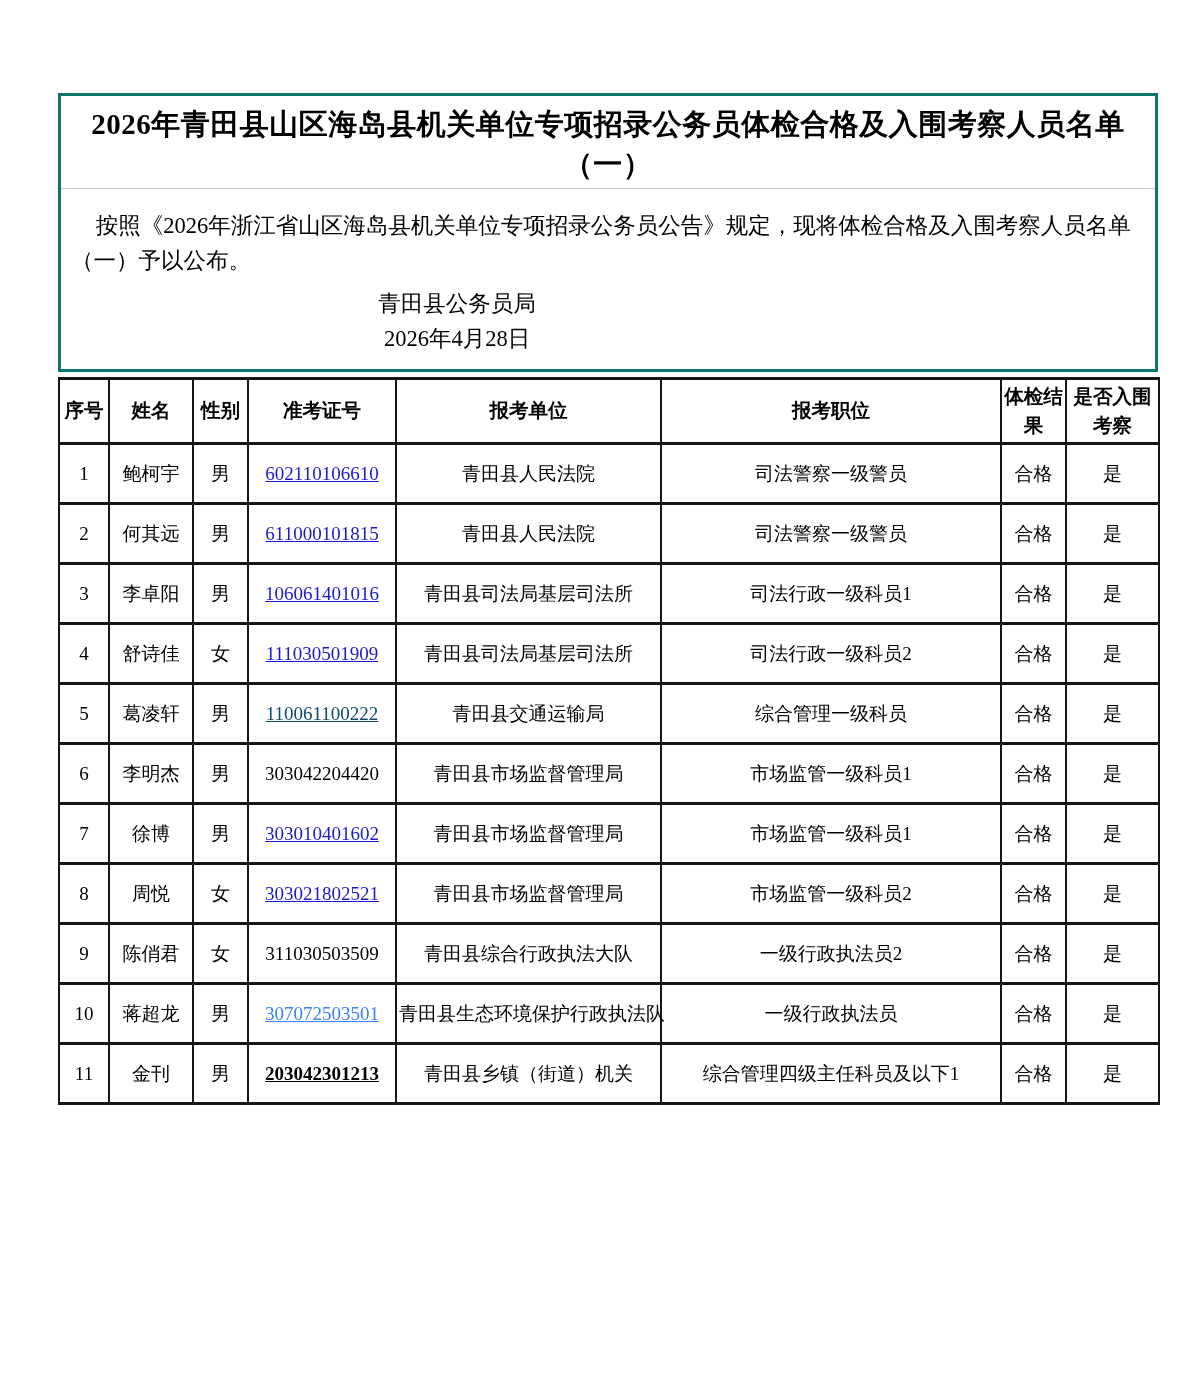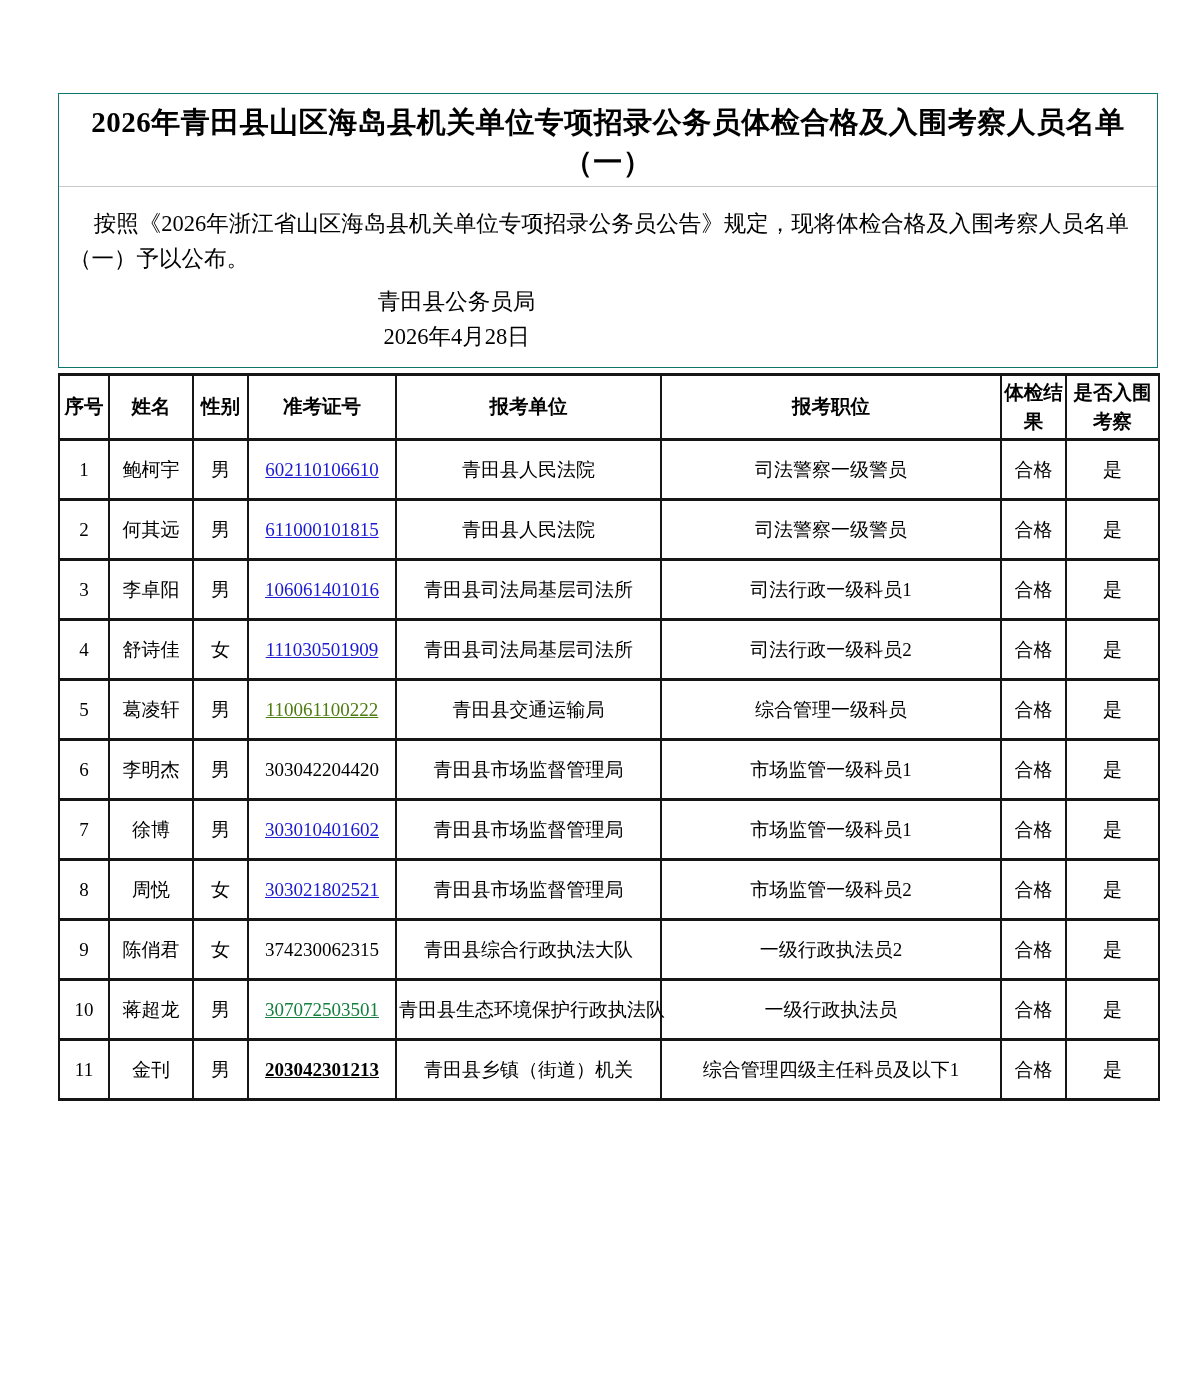--- a/index.html
+++ b/index.html
@@ -15,21 +15,21 @@
     width: 1179px; height: 1380px;
     overflow: hidden;
   }
   .content {
     position: absolute;
     left: 58px; top: 93px;
     width: 1100px;
   }
   
   .notice-wrap {
-    border: 1px solid #0f766e;
+    border: 3px solid #0f766e;
   }
   .title-block {
     border-bottom: 1px solid #c9c9c9;
     padding: 8px 10px 4px 10px;
     text-align: center;
   }
   .doc-title {
     font-size: 29px;
     font-weight: bold;
     line-height: 1.38;
@@ -168,21 +168,21 @@
     <td class="c-ticket"><a class="ticket-link" href="#" style="color: rgb(26, 26, 210);">111030501909</a></td>
     <td class="c-unit">青田县司法局基层司法所</td>
     <td class="c-position">司法行政一级科员2</td>
     <td class="c-result">合格</td>
     <td class="c-shortlist">是</td>
   </tr>
           <tr>
     <td class="c-seq">5</td>
     <td class="c-name">葛凌轩</td>
     <td class="c-gender">男</td>
-    <td class="c-ticket"><a class="ticket-link" href="#" style="color: #4d7c0f;">110061100222</a></td>
+    <td class="c-ticket"><a class="ticket-link" href="#" style="color: #0c4a6e;">110061100222</a></td>
     <td class="c-unit">青田县交通运输局</td>
     <td class="c-position">综合管理一级科员</td>
     <td class="c-result">合格</td>
     <td class="c-shortlist">是</td>
   </tr>
           <tr>
     <td class="c-seq">6</td>
     <td class="c-name">李明杰</td>
     <td class="c-gender">男</td>
     <td class="c-ticket"><span class="ticket-plain">303042204420</span></td>
@@ -208,31 +208,31 @@
     <td class="c-ticket"><a class="ticket-link" href="#" style="color: rgb(26, 26, 210);">303021802521</a></td>
     <td class="c-unit">青田县市场监督管理局</td>
     <td class="c-position">市场监管一级科员2</td>
     <td class="c-result">合格</td>
     <td class="c-shortlist">是</td>
   </tr>
           <tr>
     <td class="c-seq">9</td>
     <td class="c-name">陈俏君</td>
     <td class="c-gender">女</td>
-    <td class="c-ticket"><span class="ticket-plain">374230062315</span></td>
+    <td class="c-ticket"><span class="ticket-plain">311030503509</span></td>
     <td class="c-unit">青田县综合行政执法大队</td>
     <td class="c-position">一级行政执法员2</td>
     <td class="c-result">合格</td>
     <td class="c-shortlist">是</td>
   </tr>
           <tr>
     <td class="c-seq">10</td>
     <td class="c-name">蒋超龙</td>
     <td class="c-gender">男</td>
-    <td class="c-ticket"><a class="ticket-link" href="#" style="color: #15803d;">307072503501</a></td>
+    <td class="c-ticket"><a class="ticket-link" href="#" style="color: #3b82f6;">307072503501</a></td>
     <td class="c-unit">青田县生态环境保护行政执法队</td>
     <td class="c-position">一级行政执法员</td>
     <td class="c-result">合格</td>
     <td class="c-shortlist">是</td>
   </tr>
           <tr>
     <td class="c-seq">11</td>
     <td class="c-name">金刊</td>
     <td class="c-gender">男</td>
     <td class="c-ticket"><a class="ticket-link" href="#" style="color: #000000; font-weight: bold;">203042301213</a></td>

